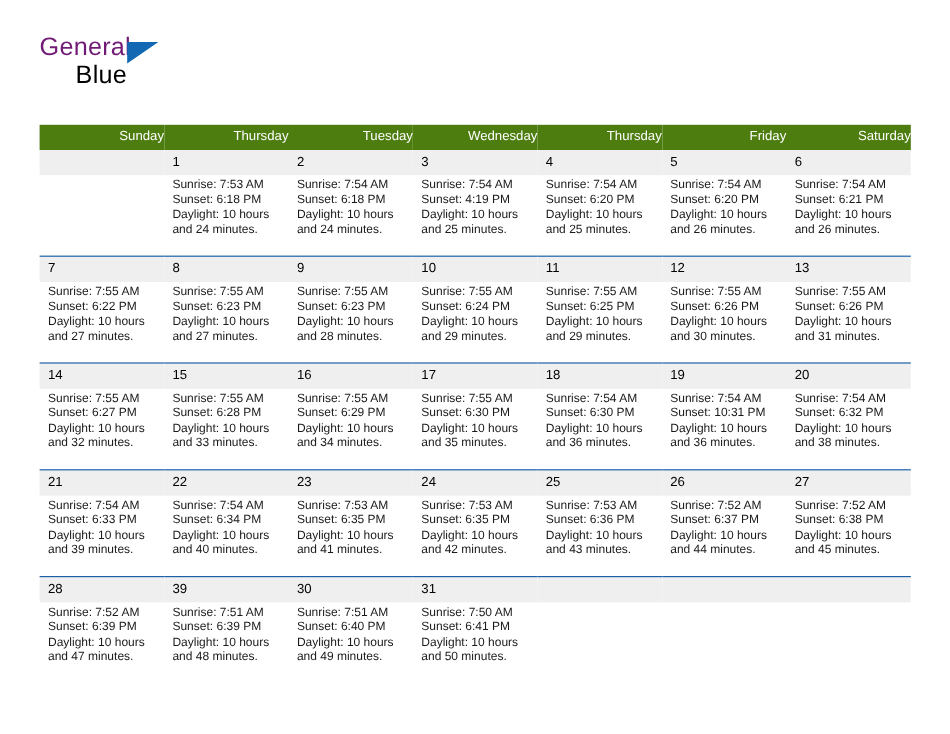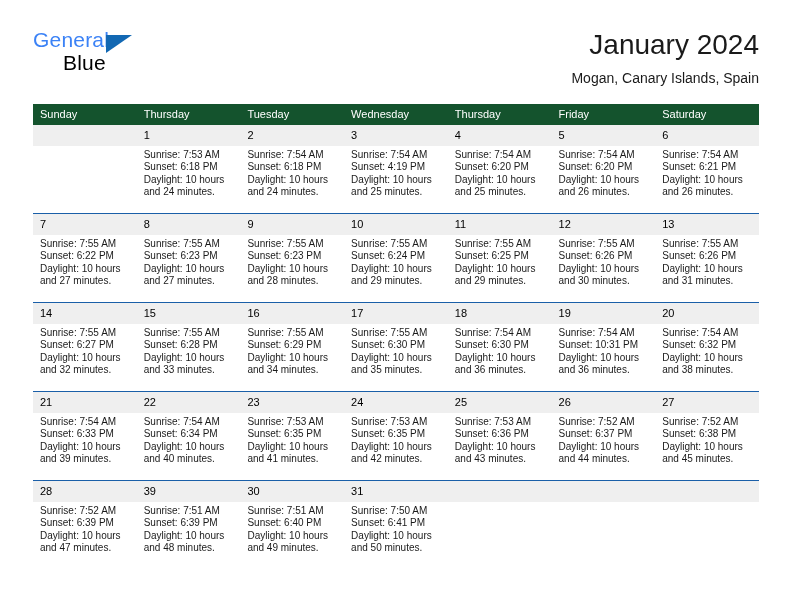--- a/index.html
+++ b/index.html
@@ -35,21 +35,21 @@
     top: 0;
     width: 230px;
     height: 56px;
   }
   .logo-general {
     position: absolute;
     left: 0;
     top: 0;
     font-size: 21px;
     letter-spacing: 0.2px;
-    color: #3b82f6;
+    color: #701a75;
     font-family: "Liberation Sans", sans-serif;
   }
   .logo-triangle {
     position: absolute;
     left: 73px;
     top: 7px;
     width: 0;
     height: 0;
     border-left: 26px solid #1268b3;
     border-bottom: 18px solid transparent;
@@ -86,25 +86,25 @@
   
   .calendar {
     position: absolute;
     left: 33px;
     top: 104px;
     width: 726px;
     border-collapse: collapse;
     table-layout: fixed;
   }
   .calendar th {
-    background: #14532d;
+    background: #4d7c0f;
     color: #ffffff;
     font-size: 11px;
     font-weight: normal;
-    text-align: left;
+    text-align: right;
     padding: 4px 0 4px 7px;
     height: 13px;
     line-height: 13px;
   }
   .calendar td {
     vertical-align: top;
     padding: 0;
     border-top: 1px solid #1a5fa8;
     height: 88px;
   }
@@ -138,24 +138,20 @@
 <div class="page">
 
   <div class="header">
 
     <div class="logo">
       <span class="logo-general">General</span>
       <span class="logo-triangle"></span>
       <span class="logo-blue">Blue</span>
     </div>
 
-    <div class="title-block">
-      <div class="cal-title">January 2024</div>
-      <div class="cal-subtitle">Mogan, Canary Islands, Spain</div>
-    </div>
 
   </div>
 
   <table class="calendar">
     <thead>
       <tr>
         <th>Sunday</th>
         <th>Thursday</th>
         <th>Tuesday</th>
         <th>Wednesday</th>

